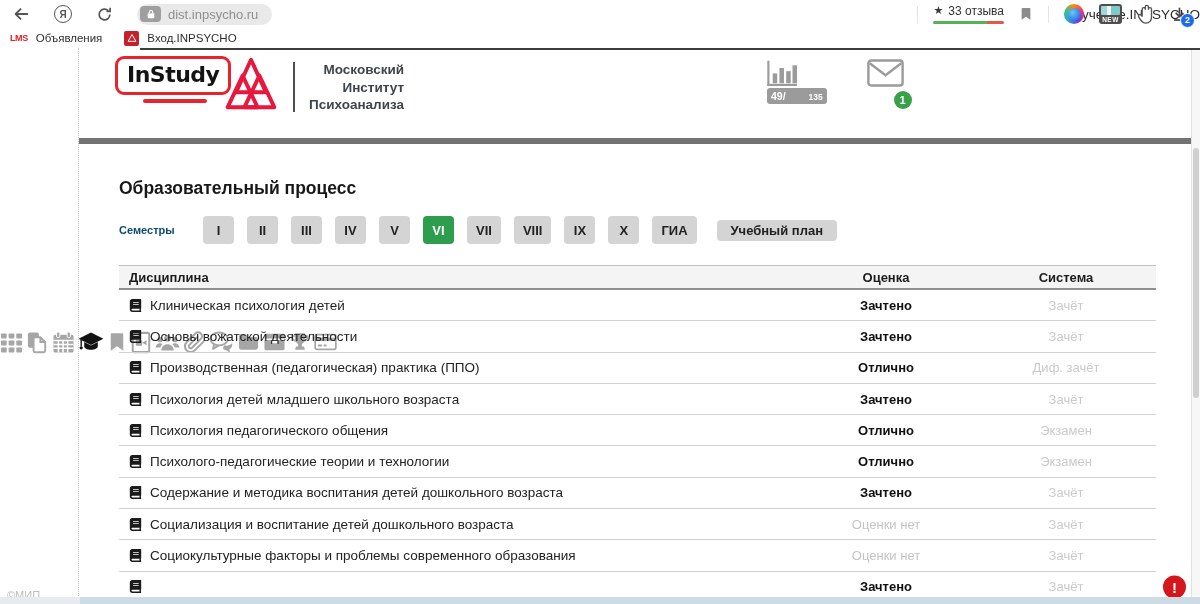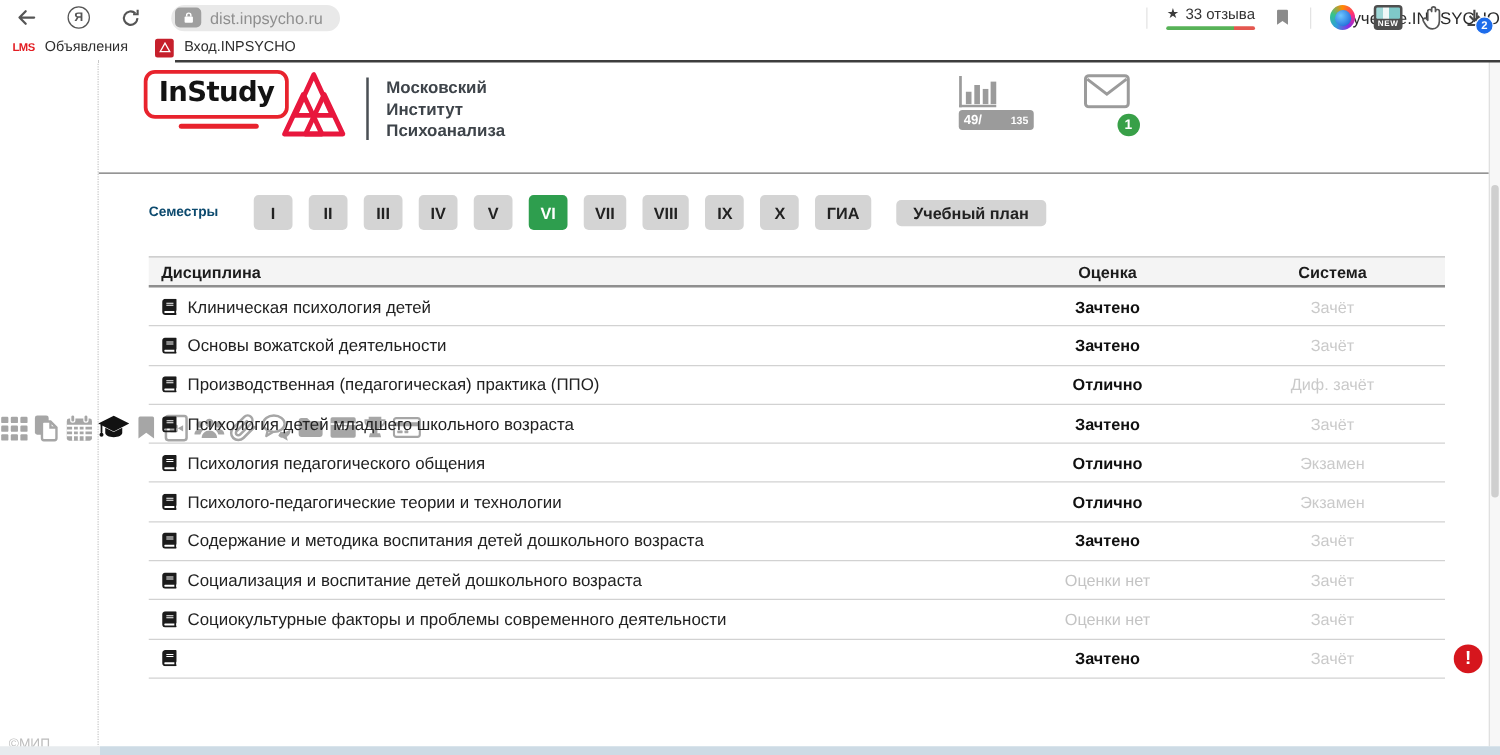--- a/index.html
+++ b/index.html
@@ -41,21 +41,21 @@
   .mip-fav{width:15px;height:15px;border-radius:2px;background:#c6202c;display:flex;align-items:center;justify-content:center;}
   
   .page{position:relative;height:556px;display:flex;}
   .page-topline{position:absolute;top:0;left:140px;right:0;height:1.5px;background:#3d3d3d;z-index:5;}
   .side{width:79px;border-right:1px dotted #c8c8c8;display:flex;flex-direction:row;align-items:center;
         padding-top:32px;gap:3px;box-sizing:border-box;position:relative;flex-shrink:0;}
   .side-item{color:#a6a6a6;width:26px;height:26px;display:flex;align-items:center;justify-content:center;cursor:pointer;}
   .side-item.active{color:#121212;}
   .copyright{position:absolute;bottom:3px;left:7px;font-size:11px;color:#bdbdbd;}
   .main{flex:1;position:relative;}
-  .site-header{height:90px;position:relative;border-bottom:1px solid #737373;}
+  .site-header{height:90px;position:relative;border-bottom:6px solid #737373;text-align:right;}
   .logo-instudy{position:absolute;left:36px;top:8px;cursor:pointer;}
   .instudy-box{border:3.5px solid #e8232d;border-radius:9px;padding:3px 9px 5px;font-size:22px;font-weight:bold;
         color:#131313;letter-spacing:-.5px;font-family:"DejaVu Sans",sans-serif;display:inline-block;}
   .instudy-stand{width:64px;height:4.5px;background:#e8232d;border-radius:2px;margin:3.5px 0 0 28px;}
   .logo-mip{position:absolute;left:144px;top:8px;}
   .inst-name{position:absolute;left:214px;top:13px;display:flex;gap:14px;align-items:center;}
   .inst-divider{width:2px;height:50px;background:#4a4f54;}
   .inst-text{font-size:13.5px;font-weight:bold;color:#3e444a;line-height:1.3;}
   .header-stats{position:absolute;left:688px;top:11px;display:flex;gap:40px;}
   .stat{position:relative;cursor:pointer;}
@@ -351,20 +351,21 @@
           <svg viewBox="0 0 40 30" width="37" height="28">
               <rect x="1.5" y="1.5" width="37" height="27" rx="3" fill="#fff" stroke="#9b9b9b" stroke-width="2.6"></rect>
               <path d="M3 4.5l17 13 17-13" fill="none" stroke="#9b9b9b" stroke-width="2.6"></path>
             </svg>
           <span class="mail-badge">1</span>
         </div>
       </div>
     </div>
 
     <div class="content">
+      <h1 class="page-title">Образовательный процесс</h1>
 
       <div class="semesters">
         <span class="sem-label">Семестры</span>
         <span id="semester-buttons" style="display:flex;align-items:center;">
             <button class="sem-btn">I</button>
             <button class="sem-btn">II</button>
             <button class="sem-btn">III</button>
             <button class="sem-btn">IV</button>
             <button class="sem-btn">V</button>
             <button class="sem-btn active">VI</button>
@@ -480,21 +481,21 @@
               <div class="c-grade grade muted">Оценки нет</div>
               <div class="c-system system">Зачёт</div>
             </div>
             <div class="t-row">
               <div class="c-name">
                 <span>
                   <svg viewBox="0 0 448 512" width="13" height="13">
                     <path fill="#1b1b1b" d="M448 360V24c0-13.3-10.7-24-24-24H96C43 0 0 43 0 96v320c0 53 43 96 96 96h328c13.3 0 24-10.7 24-24v-16c0-7.5-3.5-14.3-8.9-18.7-4.2-15.4-4.2-59.3 0-74.7 5.4-4.3 8.9-11.1 8.9-18.6zM128 134c0-3.3 2.7-6 6-6h212c3.3 0 6 2.7 6 6v20c0 3.3-2.7 6-6 6H134c-3.3 0-6-2.7-6-6v-20zm0 64c0-3.3 2.7-6 6-6h212c3.3 0 6 2.7 6 6v20c0 3.3-2.7 6-6 6H134c-3.3 0-6-2.7-6-6v-20zm253.4 250H96c-17.7 0-32-14.3-32-32 0-17.6 14.4-32 32-32h285.4c-1.9 17.1-1.9 46.9 0 64z"></path>
                   </svg>
                 </span>
-                <span>Социокультурные факторы и проблемы современного деятельности</span>
+                <span>Социокультурные факторы и проблемы современного образования</span>
               </div>
               <div class="c-grade grade muted">Оценки нет</div>
               <div class="c-system system">Зачёт</div>
             </div>
             <div class="t-row">
               <div class="c-name">
                 <span>
                   <svg viewBox="0 0 448 512" width="13" height="13">
                     <path fill="#1b1b1b" d="M448 360V24c0-13.3-10.7-24-24-24H96C43 0 0 43 0 96v320c0 53 43 96 96 96h328c13.3 0 24-10.7 24-24v-16c0-7.5-3.5-14.3-8.9-18.7-4.2-15.4-4.2-59.3 0-74.7 5.4-4.3 8.9-11.1 8.9-18.6zM128 134c0-3.3 2.7-6 6-6h212c3.3 0 6 2.7 6 6v20c0 3.3-2.7 6-6 6H134c-3.3 0-6-2.7-6-6v-20zm0 64c0-3.3 2.7-6 6-6h212c3.3 0 6 2.7 6 6v20c0 3.3-2.7 6-6 6H134c-3.3 0-6-2.7-6-6v-20zm253.4 250H96c-17.7 0-32-14.3-32-32 0-17.6 14.4-32 32-32h285.4c-1.9 17.1-1.9 46.9 0 64z"></path>
                   </svg>

